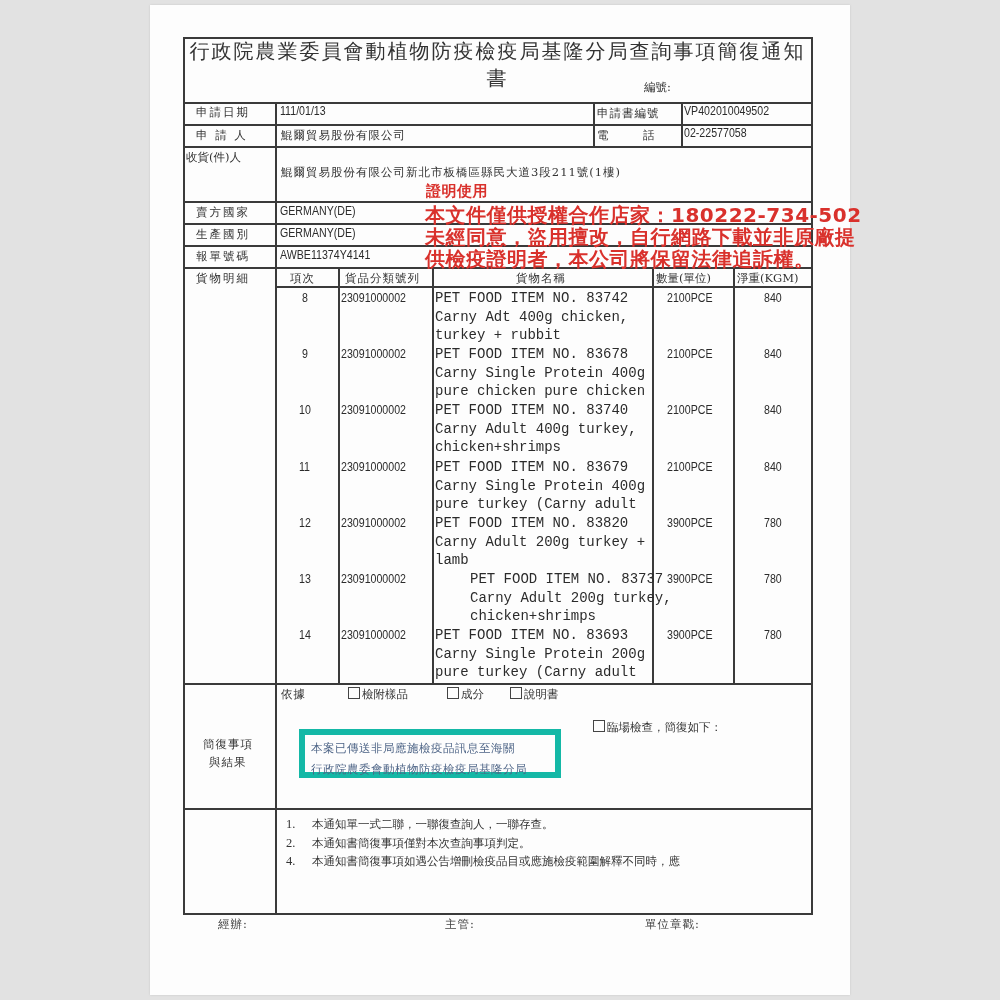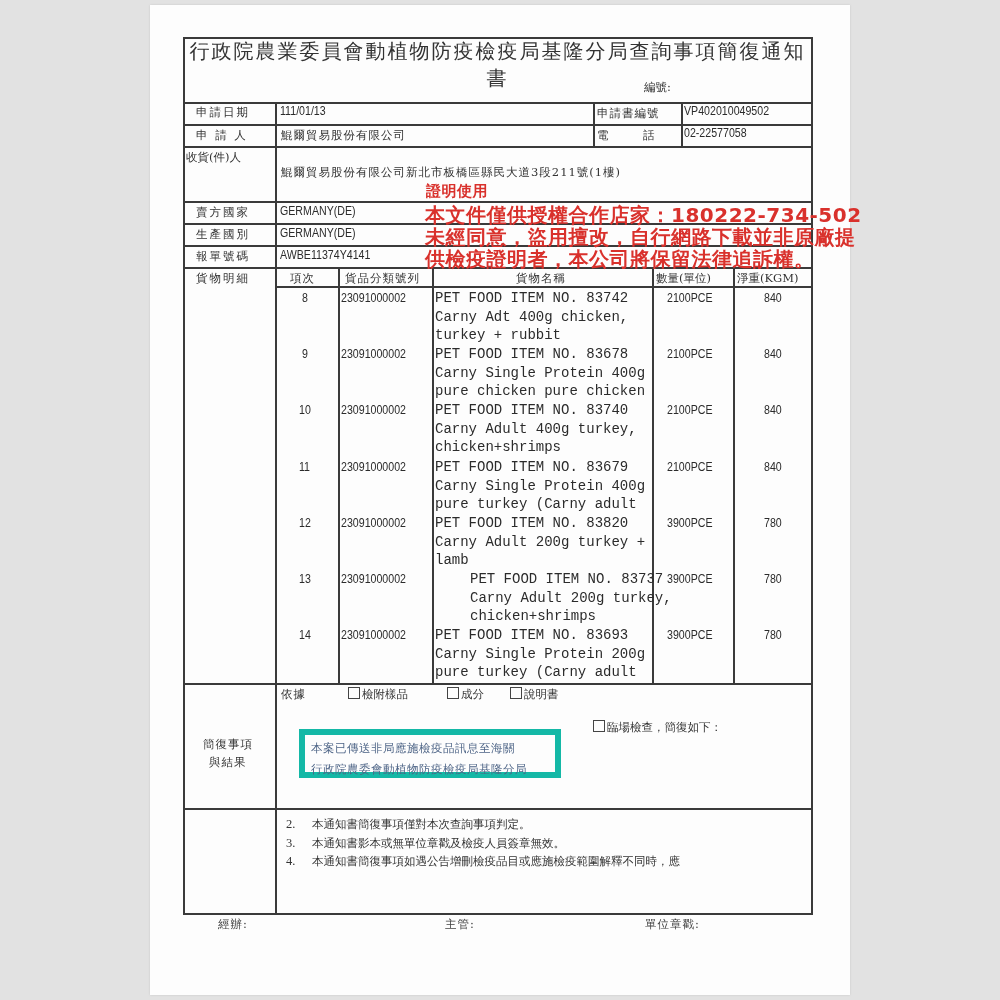--- a/index.html
+++ b/index.html
@@ -203,20 +203,20 @@
 <div class="abs small" style="left:447px; top:687px;"><span class="chk"></span><span>成分</span></div>
 <div class="abs small" style="left:510px; top:687px;"><span class="chk"></span><span>說明書</span></div>
 <div class="abs small" style="left:593px; top:720px;text-align:right;"><span class="chk"></span><span>臨場檢查，簡復如下：</span></div>
 
 <div class="stamp">
   <div>本案已傳送非局應施檢疫品訊息至海關</div>
   <div>行政院農委會動植物防疫檢疫局基隆分局</div>
 </div>
 
 <div class="notes">
+  <div><span class="n">1.</span><span>本通知單一式二聯，一聯復查詢人，一聯存查。</span></div>
   <div><span class="n">2.</span><span>本通知書簡復事項僅對本次查詢事項判定。</span></div>
-  <div><span class="n">3.</span><span>本通知書影本或無單位章戳及檢疫人員簽章無效。</span></div>
   <div><span class="n">4.</span><span>本通知書簡復事項如遇公告增刪檢疫品目或應施檢疫範圍解釋不同時，應</span></div>
 </div>
 
 <div class="footer" style="left:218px;">經辦:</div>
 <div class="footer" style="left:445px;">主管:</div>
 <div class="footer" style="left:645px;">單位章戳:</div>
 
 </body></html>

